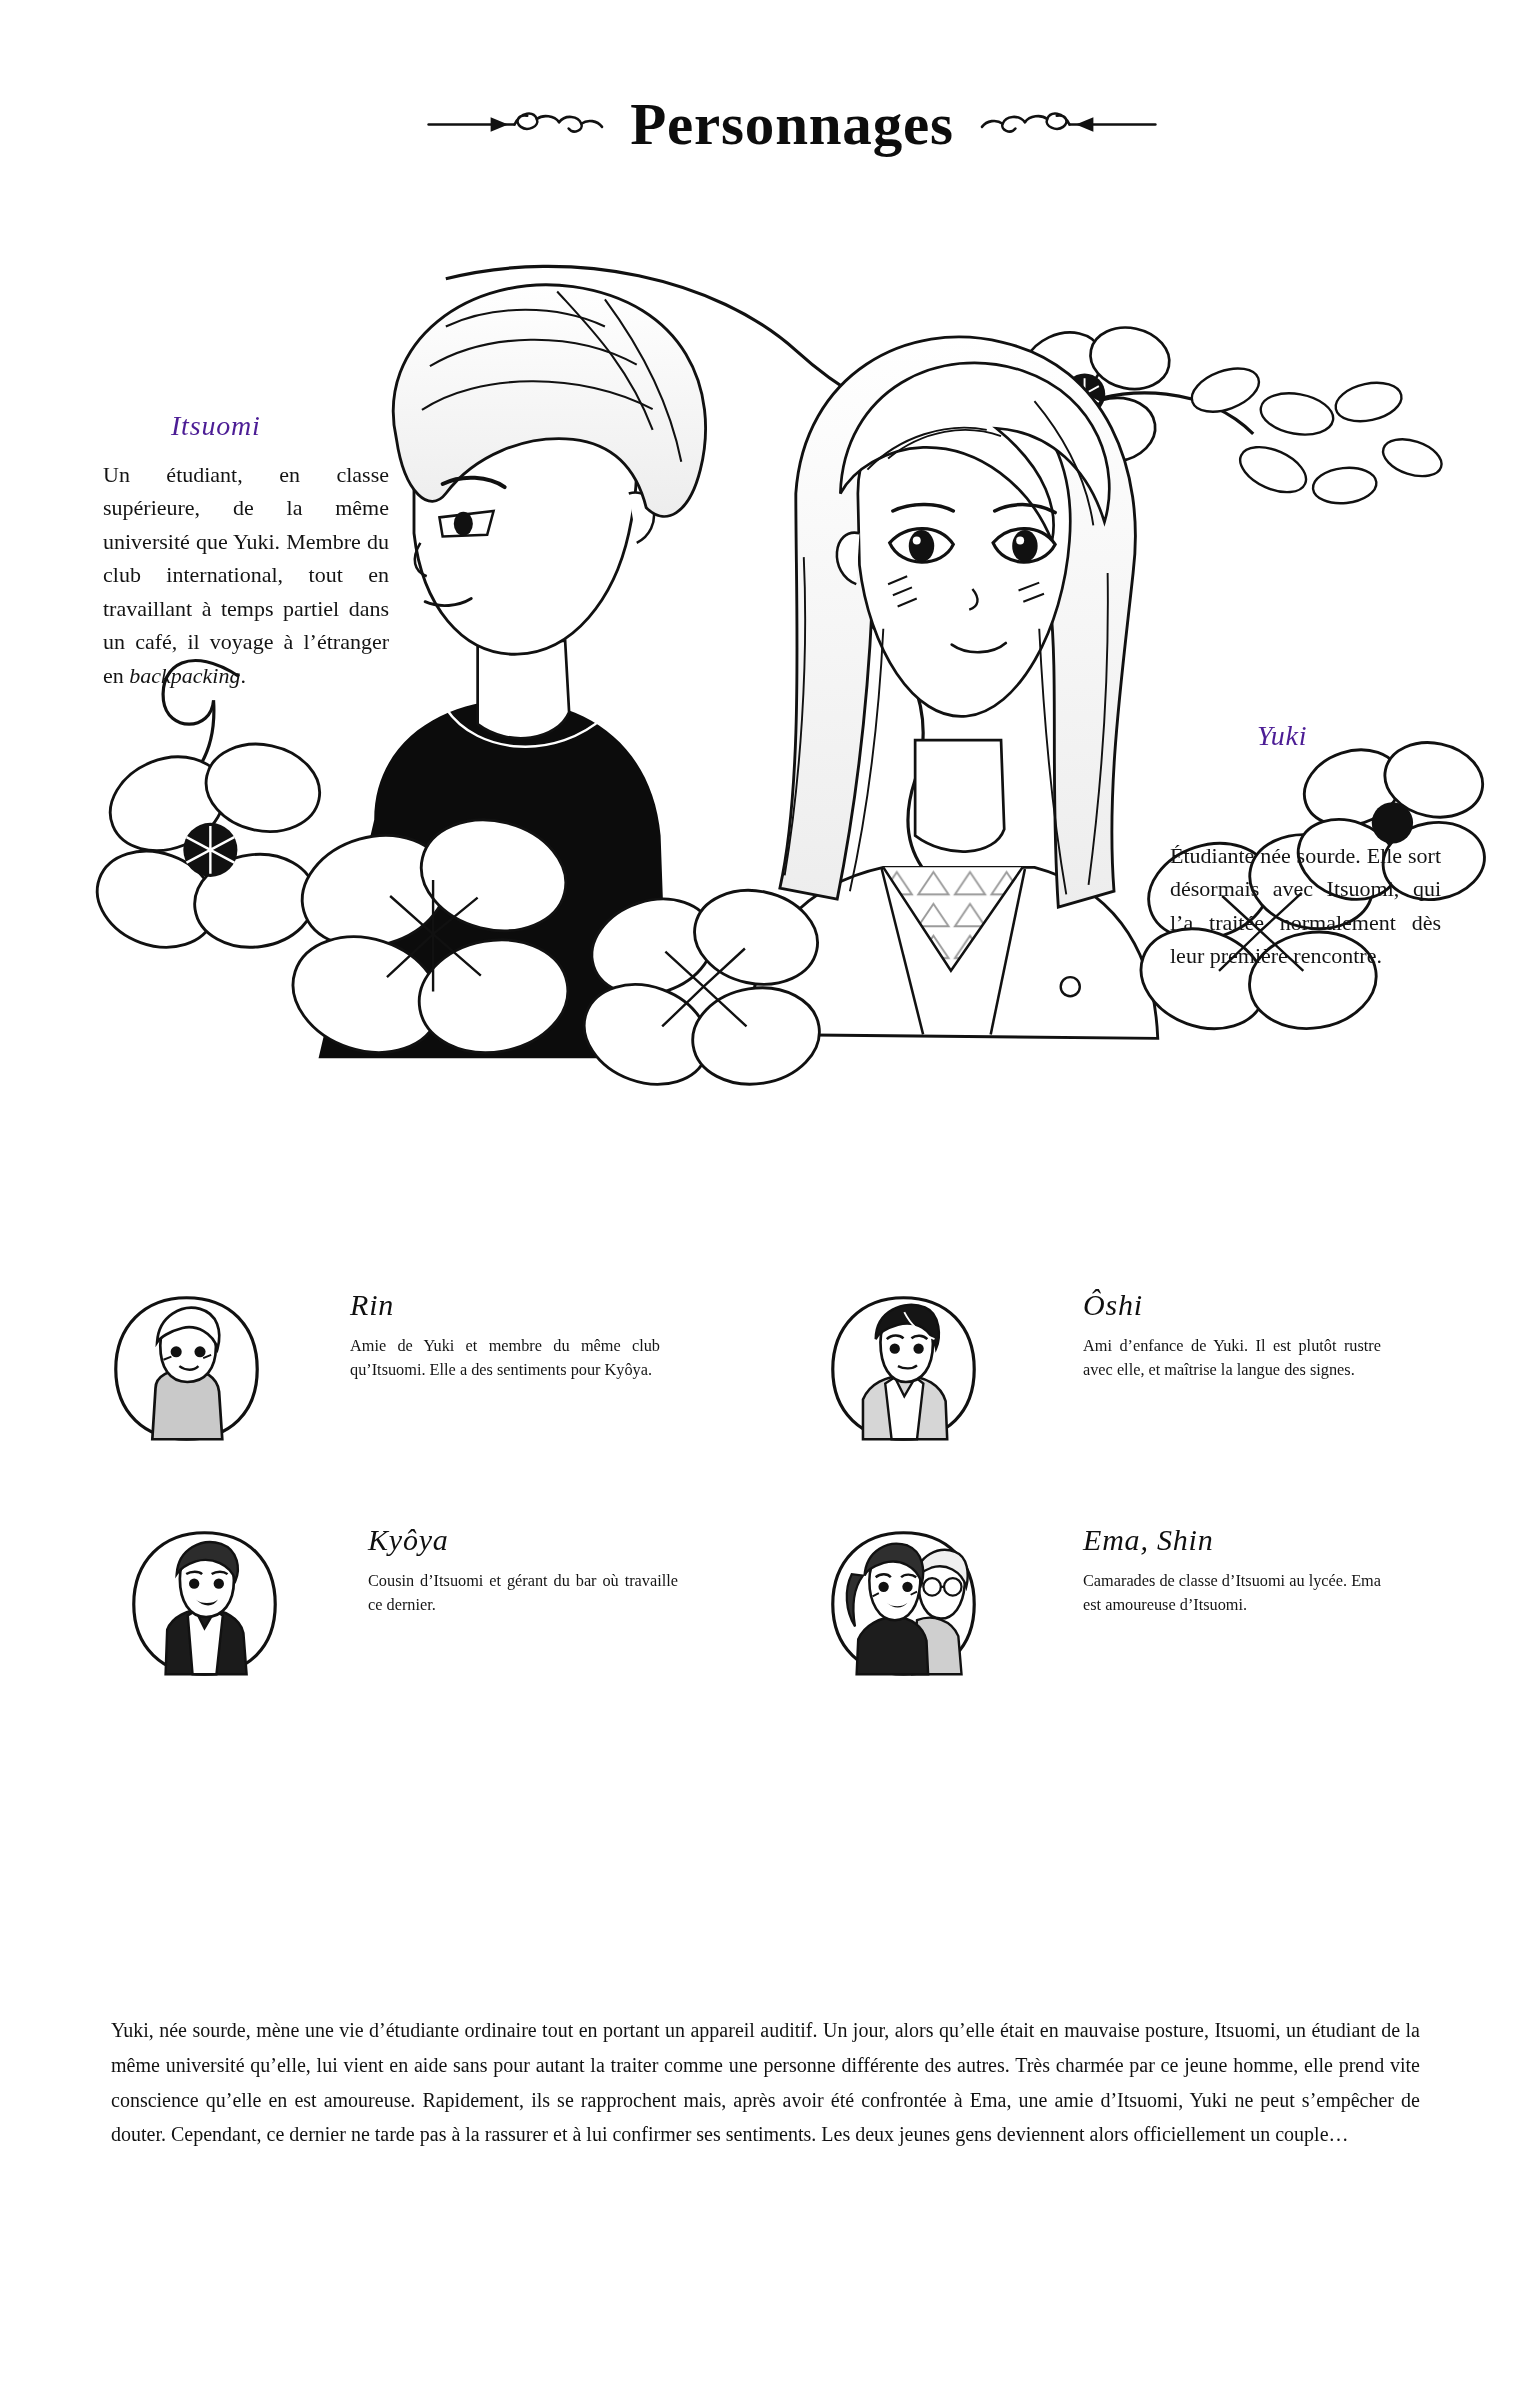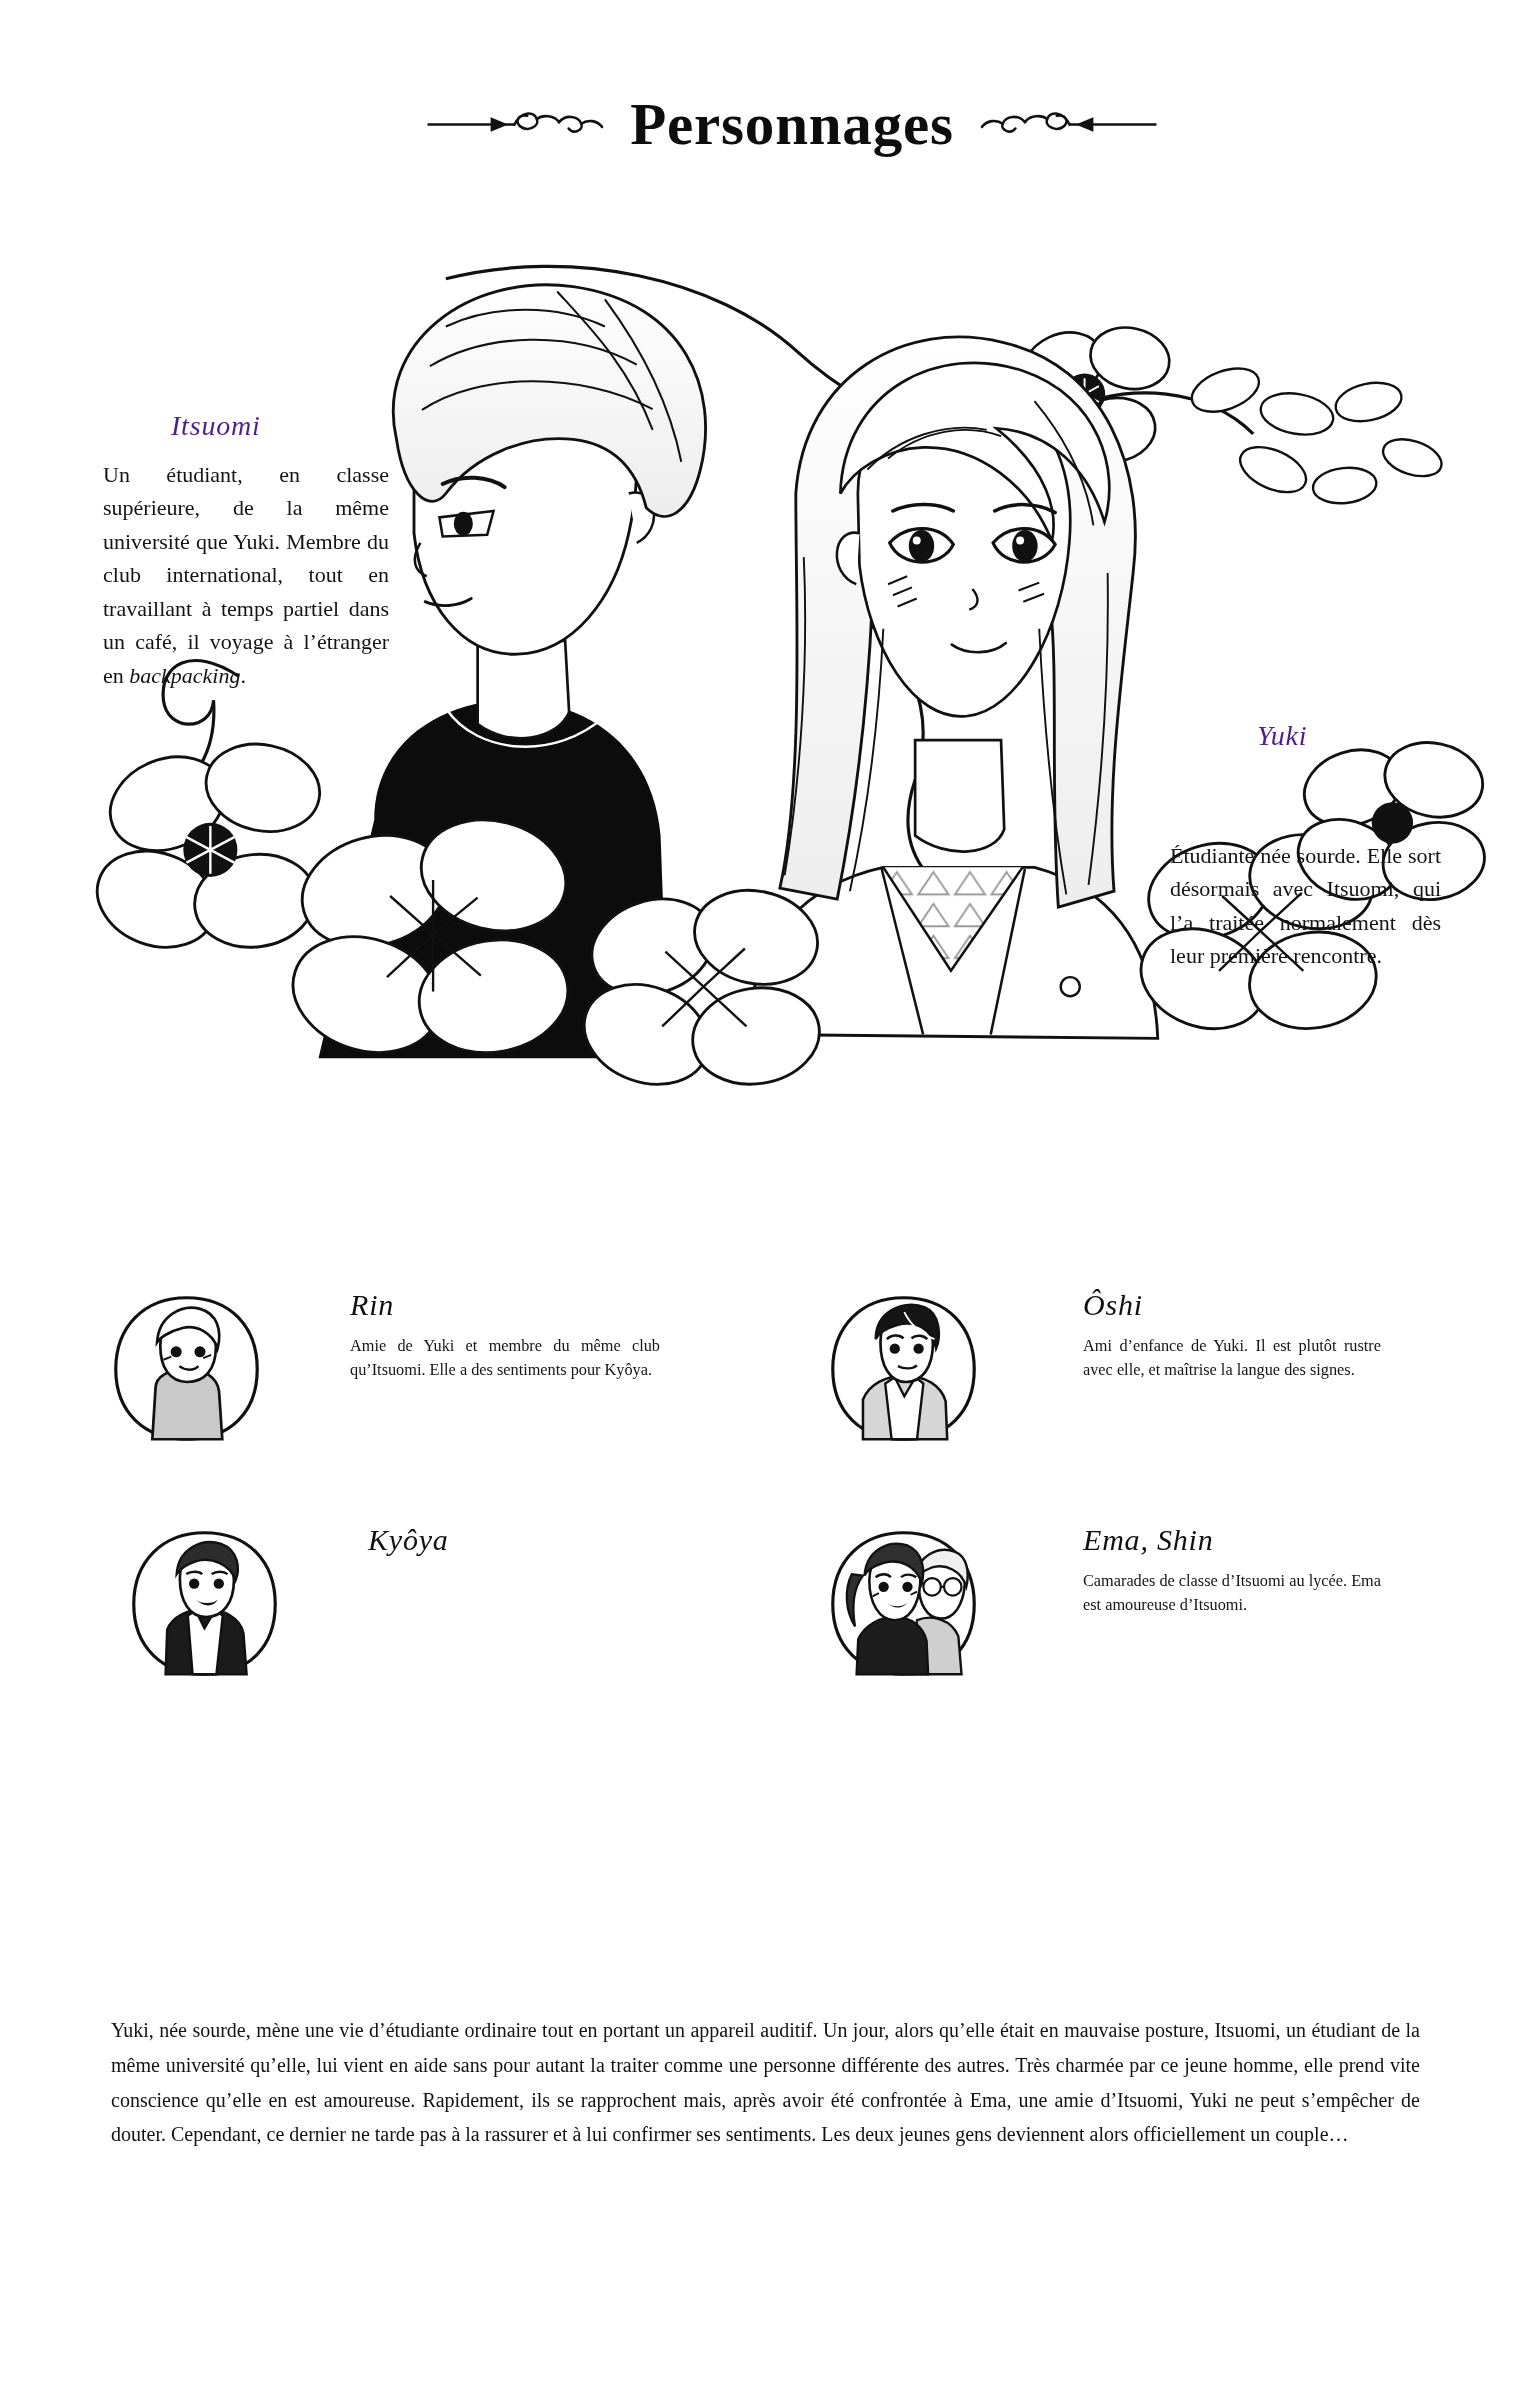--- a/index.html
+++ b/index.html
@@ -378,20 +378,21 @@
       <path d="M84 104 L95 126 L108 104 L118 110 L110 184 L80 184 L74 110 Z" fill="#ffffff" stroke="#111" stroke-width="3"></path>
       <path d="M64 64 C64 36, 80 22, 97 22 C118 22, 132 38, 132 66 C132 94, 118 112, 97 112 C76 112, 64 92, 64 64 Z" fill="#ffffff" stroke="#111" stroke-width="3.4"></path>
       <path d="M60 58 C62 26, 92 12, 116 20 C138 28, 140 52, 134 66 C128 46, 104 36, 84 42 C72 46, 64 52, 60 58 Z" fill="#2c2c2c" stroke="#111" stroke-width="3"></path>
       <circle cx="82" cy="70" r="6.5" fill="#111"></circle>
       <circle cx="113" cy="70" r="6.5" fill="#111"></circle>
       <path d="M72 58 C78 54, 88 54, 92 58" fill="none" stroke="#111" stroke-width="3"></path>
       <path d="M104 58 C110 54, 119 54, 124 58" fill="none" stroke="#111" stroke-width="3"></path>
       <path d="M84 90 C94 100, 106 100, 112 90 C106 96, 90 96, 84 90 Z" fill="#111"></path>
     </svg>
     <div class="mini-name">Kyôya</div>
+    <div class="mini-text">Cousin d’Itsuomi et gérant du bar où travaille ce dernier.</div>
   </div>
 
   <div class="mini-card right" id="card-oshi">
     <svg class="mini-portrait" viewBox="0 0 190 190">
       <path d="M95 6 C150 6, 184 42, 184 96 C184 150, 150 184, 95 184 C42 184, 6 150, 6 96 C6 42, 42 6, 95 6 Z" fill="#ffffff" stroke="#111" stroke-width="4"></path>
       <path d="M44 134 C52 114, 74 104, 96 104 C122 104, 142 116, 148 136 L150 184 L44 184 Z" fill="#d6d6d6" stroke="#111" stroke-width="3.2"></path>
       <path d="M84 106 L96 130 L110 106 L120 114 L112 184 L80 184 L72 114 Z" fill="#ffffff" stroke="#111" stroke-width="3"></path>
       <path d="M66 62 C66 34, 82 20, 98 20 C118 20, 132 36, 132 64 C132 94, 118 112, 98 112 C78 112, 66 92, 66 62 Z" fill="#ffffff" stroke="#111" stroke-width="3.4"></path>
       <path d="M60 58 C60 22, 96 8, 122 18 C142 26, 142 56, 136 70 C132 46, 110 34, 88 40 C74 44, 64 50, 60 58 Z" fill="#151515" stroke="#111" stroke-width="3"></path>
       <path d="M96 24 C104 40, 118 52, 134 58" fill="none" stroke="#ffffff" stroke-width="2.4"></path>

